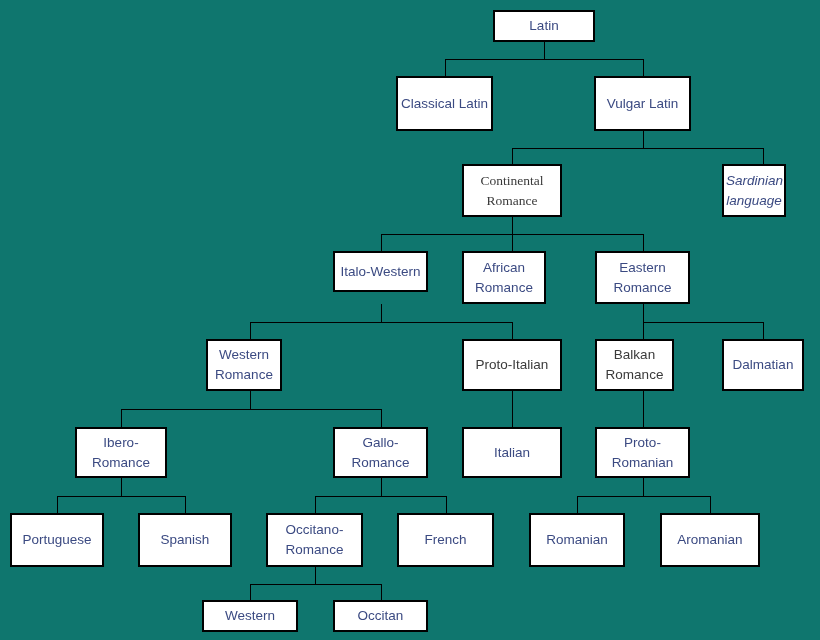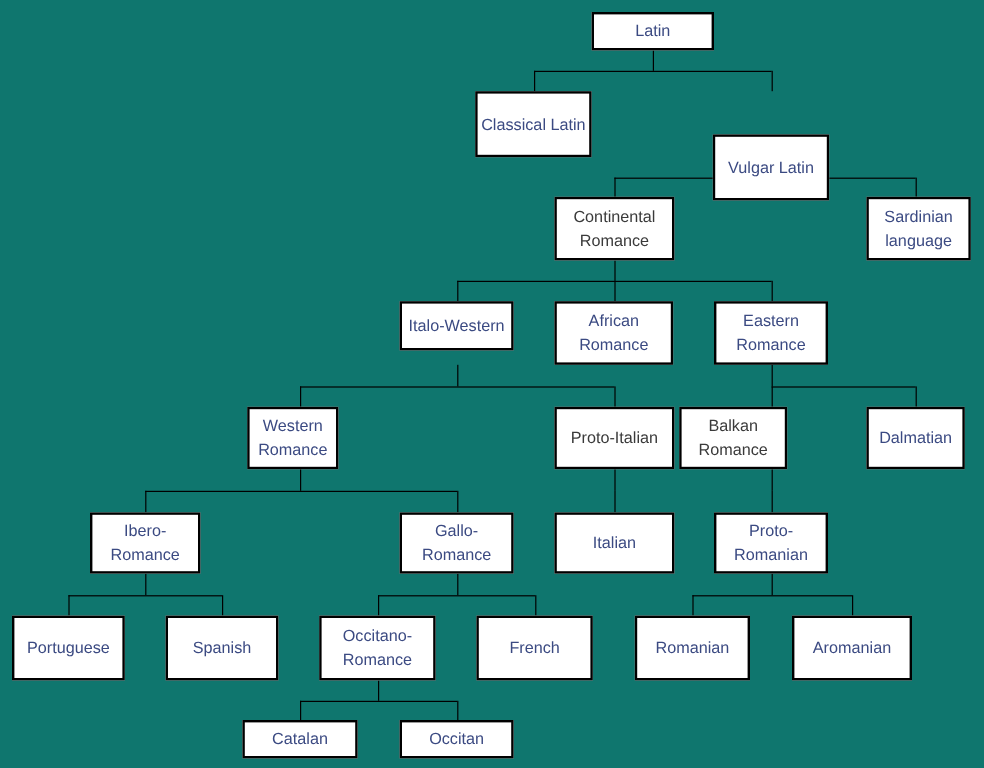--- a/index.html
+++ b/index.html
@@ -100,45 +100,45 @@
       <div class="edge v" style="left: 250px; top: 584px; height: 16px;"></div>
       <div class="edge v" style="left: 381px; top: 584px; height: 16px;"></div>
     </div>
   <div id="node-layer">
       <div class="node" style="left: 493px; top: 10px; width: 102px; height: 32px;">
         <span class="label">Latin</span>
       </div>
       <div class="node" style="left: 396px; top: 76px; width: 97px; height: 55px;">
         <span class="label">Classical Latin</span>
       </div>
-      <div class="node" style="left: 594px; top: 76px; width: 97px; height: 55px; margin-top: 36px;">
+      <div class="node" style="left: 594px; top: 76px; width: 97px; height: 55px;">
         <span class="label">Vulgar Latin</span>
       </div>
-      <div class="node plain" style="left: 462px; top: 164px; width: 100px; height: 53px;">
+      <div class="node plain" style="left: 462px; top: 164px; width: 100px; height: 53px; font-family: Liberation Serif, serif;">
         <span class="label">Continental Romance</span>
       </div>
-      <div class="node" style="left: 722px; top: 164px; width: 87px; height: 53px;">
+      <div class="node" style="left: 722px; top: 164px; width: 64px; height: 53px; font-style: italic;">
         <span class="label">Sardinian language</span>
       </div>
       <div class="node" style="left: 333px; top: 251px; width: 95px; height: 41px; justify-content: flex-end;">
         <span class="label">Italo-Western</span>
       </div>
-      <div class="node" style="left: 462px; top: 251px; width: 99px; height: 53px;">
+      <div class="node" style="left: 462px; top: 251px; width: 84px; height: 53px;">
         <span class="label">African Romance</span>
       </div>
       <div class="node" style="left: 595px; top: 251px; width: 95px; height: 53px;">
         <span class="label">Eastern Romance</span>
       </div>
       <div class="node" style="left: 206px; top: 339px; width: 76px; height: 52px;">
         <span class="label">Western Romance</span>
       </div>
       <div class="node plain" style="left: 462px; top: 339px; width: 100px; height: 52px;">
         <span class="label">Proto-Italian</span>
       </div>
-      <div class="node plain" style="left: 566px; top: 339px; width: 90px; height: 52px;">
+      <div class="node plain" style="left: 595px; top: 339px; width: 79px; height: 52px;">
         <span class="label">Balkan Romance</span>
       </div>
       <div class="node" style="left: 722px; top: 339px; width: 82px; height: 52px;">
         <span class="label">Dalmatian</span>
       </div>
       <div class="node" style="left: 75px; top: 427px; width: 92px; height: 51px; text-align: center;">
         <span class="label">Ibero-Romance</span>
       </div>
       <div class="node" style="left: 333px; top: 427px; width: 95px; height: 51px; justify-content: flex-end;">
         <span class="label">Gallo-Romance</span>
@@ -161,19 +161,19 @@
       <div class="node" style="left: 397px; top: 513px; width: 97px; height: 54px;">
         <span class="label">French</span>
       </div>
       <div class="node" style="left: 529px; top: 513px; width: 96px; height: 54px;">
         <span class="label">Romanian</span>
       </div>
       <div class="node" style="left: 660px; top: 513px; width: 100px; height: 54px;">
         <span class="label">Aromanian</span>
       </div>
       <div class="node" style="left: 202px; top: 600px; width: 96px; height: 32px;">
-        <span class="label">Catalan</span>
+        <span class="label">Western</span>
       </div>
       <div class="node" style="left: 333px; top: 600px; width: 95px; height: 32px;">
         <span class="label">Occitan</span>
       </div>
     </div>
 </div>
 
 </body></html>

